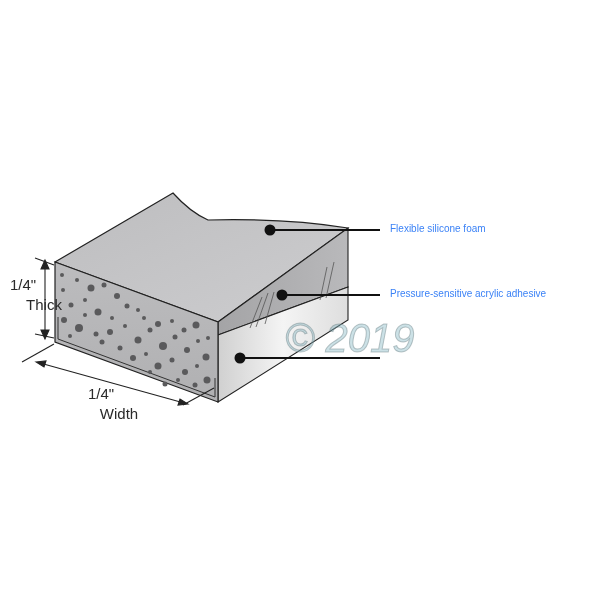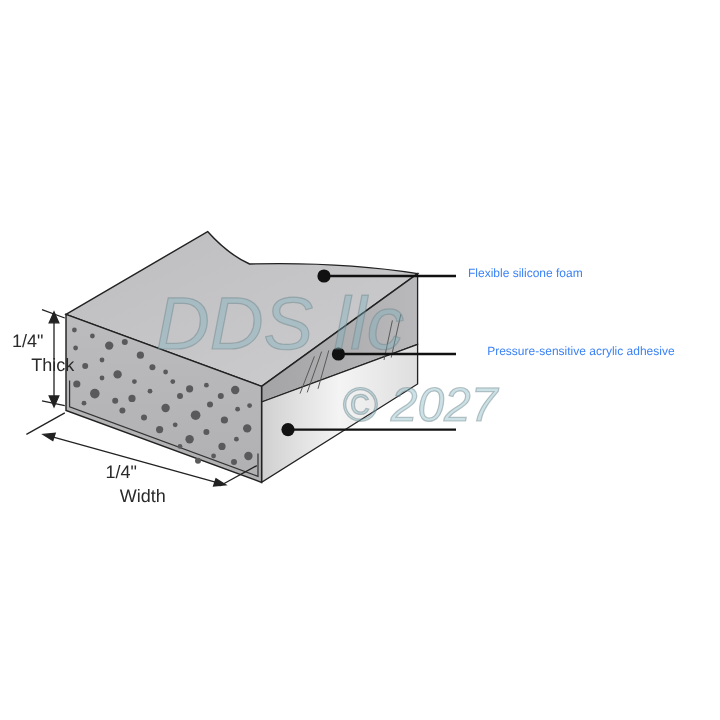--- a/index.html
+++ b/index.html
@@ -122,25 +122,24 @@
     <g stroke="#222" stroke-width="1.1" fill="#222">
       <line x1="22" y1="362" x2="54" y2="344"></line>
       <line x1="183" y1="405" x2="214" y2="388"></line>
       <line x1="40" y1="363" x2="184" y2="403"></line>
       <path d="M36,362 L46,361 L44,367 Z"></path>
       <path d="M188,404 L178,405 L180,399 Z"></path>
     </g>
   </svg>
 
   
-  <div class="wm" style="left:130px;top:240px;font-size:62px;">DDS llc</div>
-  <div class="wm" style="left:285px;top:318px;font-size:40px;">© 2027</div>
+  <div class="wm" style="left:285px;top:318px;font-size:40px;">© 2019</div>
 
   
   <div class="label" style="left:390px;top:224px;">Flexible silicone foam</div>
-  <div class="label" style="left:390px;top:289px;margin-left:16px;">Pressure-sensitive acrylic adhesive</div>
+  <div class="label" style="left:390px;top:289px;">Pressure-sensitive acrylic adhesive</div>
 
   
   <div class="dim" style="left:6px;top:277px;width:34px;">1/4"</div>
   <div class="dim" style="left:3px;top:297px;width:40px;margin-left:21px;">Thick</div>
   <div class="dim" style="left:94px;top:362px;width:50px;margin-top:44px;">Width</div>
   <div class="dim" style="left:84px;top:386px;width:34px;">1/4"</div>
 </div>
 
 </body></html>

